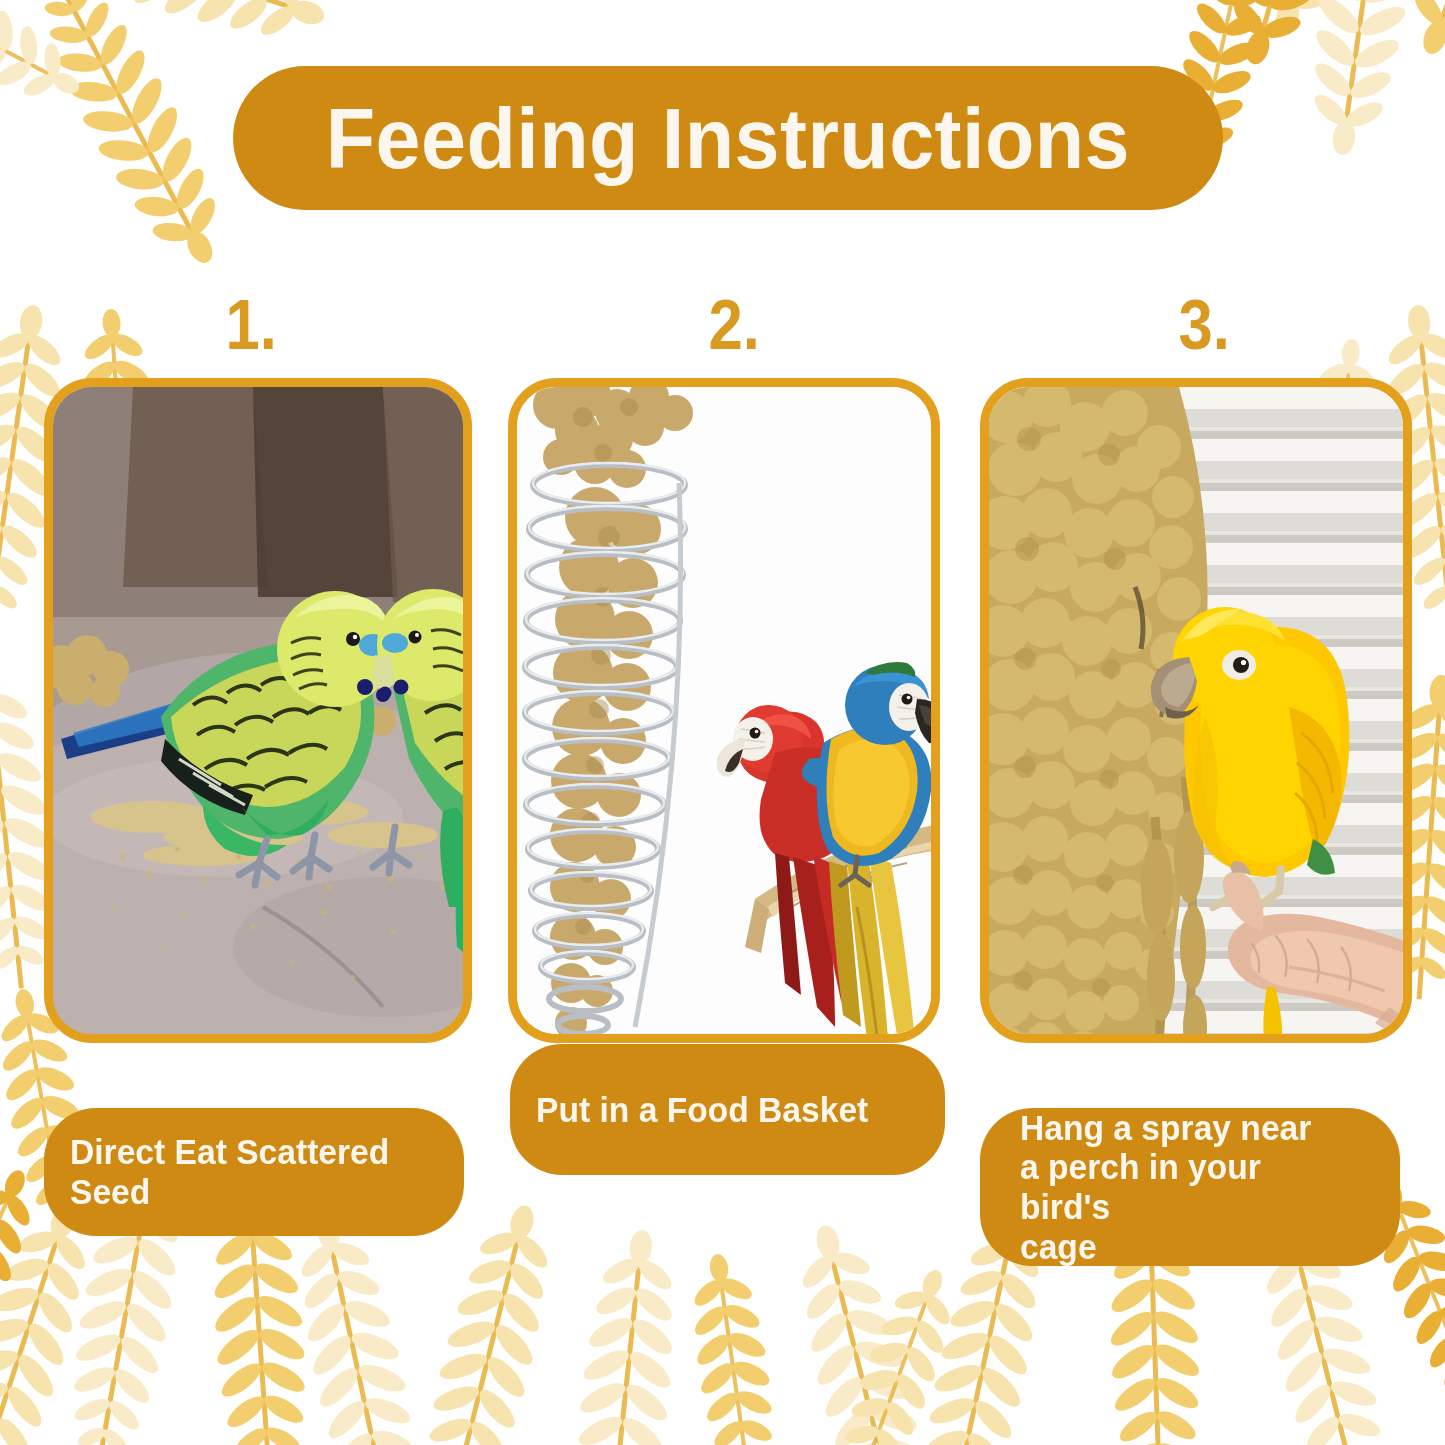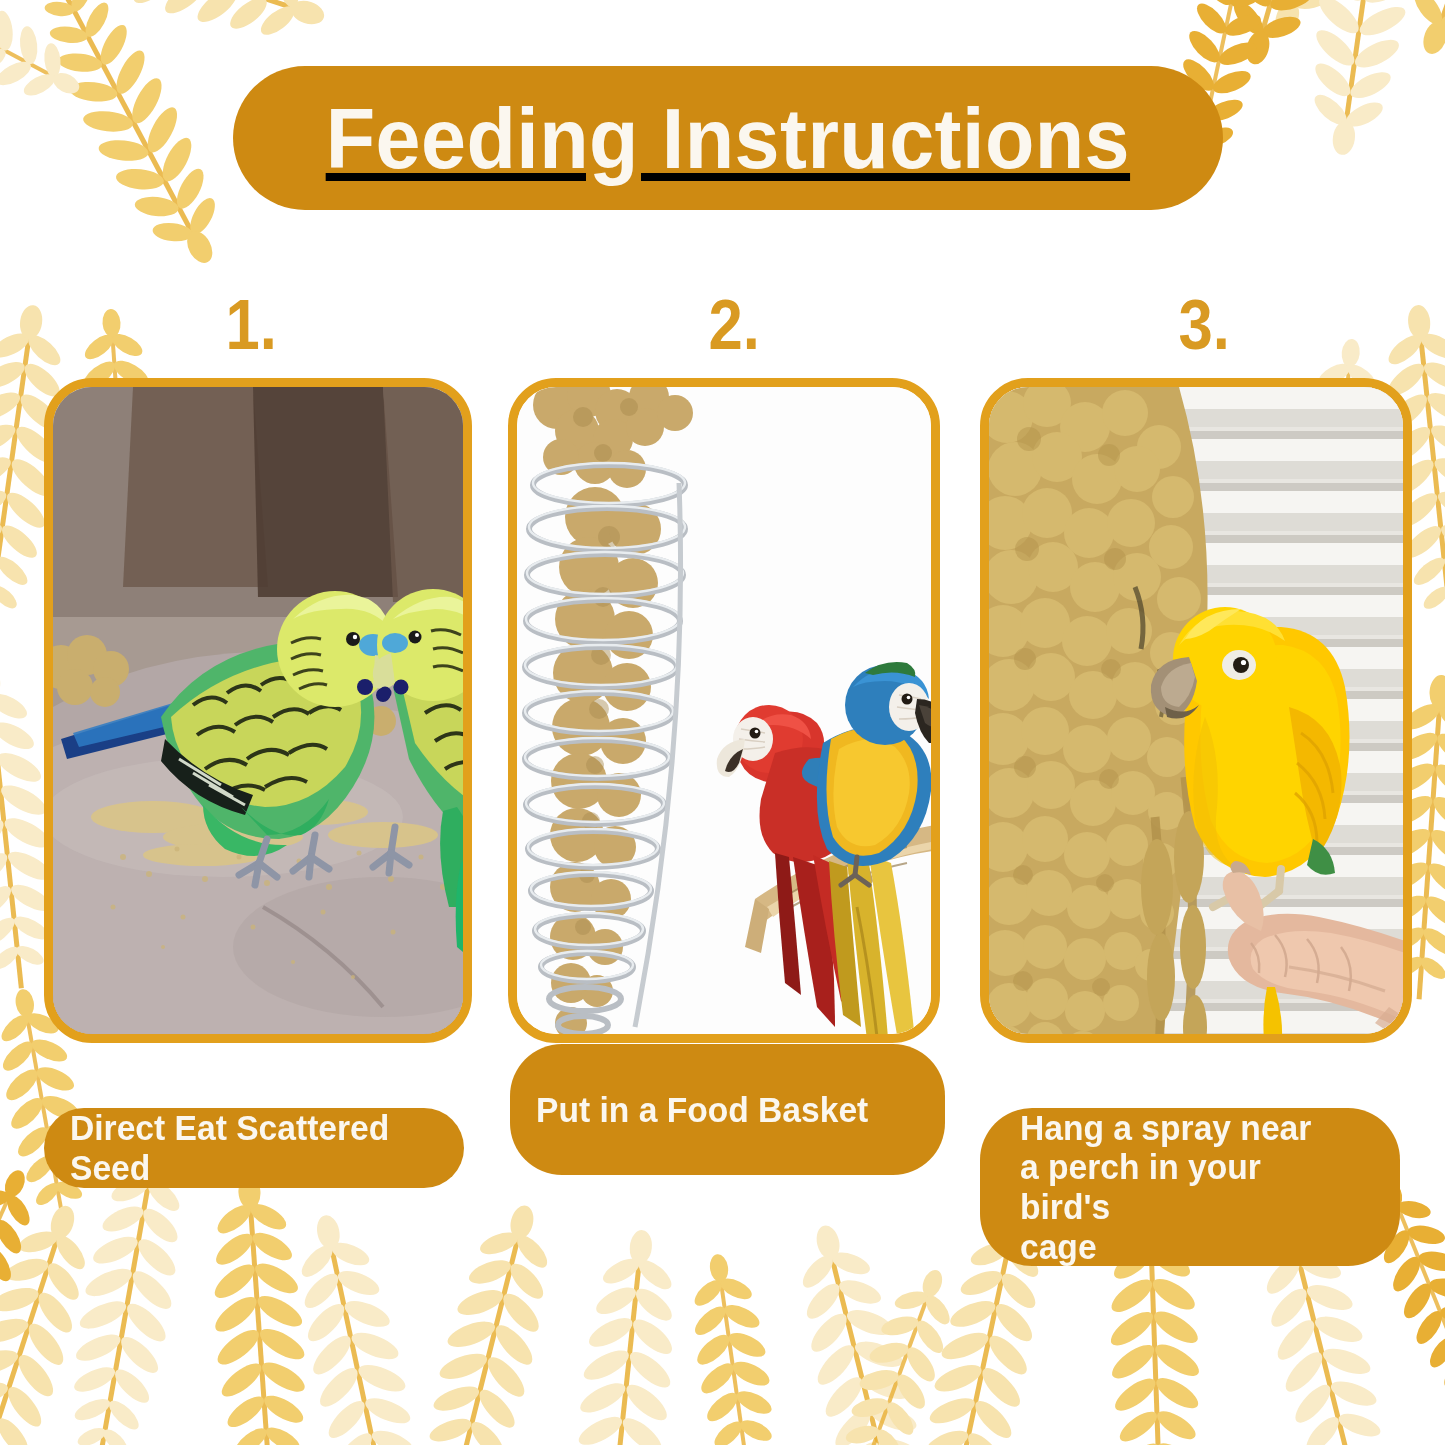--- a/index.html
+++ b/index.html
@@ -12,21 +12,21 @@
   #stage{position:relative;width:1445px;height:1445px;background:#ffffff;overflow:hidden;}
 
   
   .wheat-layer{position:absolute;inset:0;pointer-events:none;}
   .wheat-layer svg{position:absolute;}
 
   
   .title-banner{
     position:absolute;left:233px;top:66px;width:990px;height:144px;
     background:#CE8A12;border-radius:72px;
-    display:flex;align-items:center;justify-content:center;text-decoration:underline;
+    display:flex;align-items:center;justify-content:center;
   }
   .title-text{
     color:#FBF7EF;font-weight:bold;font-size:86px;letter-spacing:0.5px;
     font-family:"Liberation Sans", sans-serif;
     transform:scaleX(0.94);white-space:nowrap;line-height:1;
   }
 
   
   .step{position:absolute;}
   .step-number{
@@ -311,21 +311,21 @@
               <path d="M342 440 l-4 26"></path>
                 <path d="M338 466 l-18 14"></path>
               <path d="M338 466 l-2 20"></path>
                 <path d="M338 466 l18 12"></path>
             </g>
           </g>
         </svg>
       </div>
     </div>
 
-    <div class="caption-pill" style="left:44px;top:1108px;width:420px;height:80px;justify-content:flex-end;">
+    <div class="caption-pill" style="left:44px;top:1108px;width:420px;height:128px;justify-content:flex-end;">
       <span class="caption-text">Direct Eat Scattered Seed</span>
     </div>
   </div>
 
   <div class="step">
     <div class="step-number" style="left:705px;top:290px;">2.</div>
 
     <div class="photo-frame" style="left:508px;top:378px;width:432px;height:665px;">
       <div class="photo">
         <svg width="432" height="665" viewBox="0 0 432 665">

